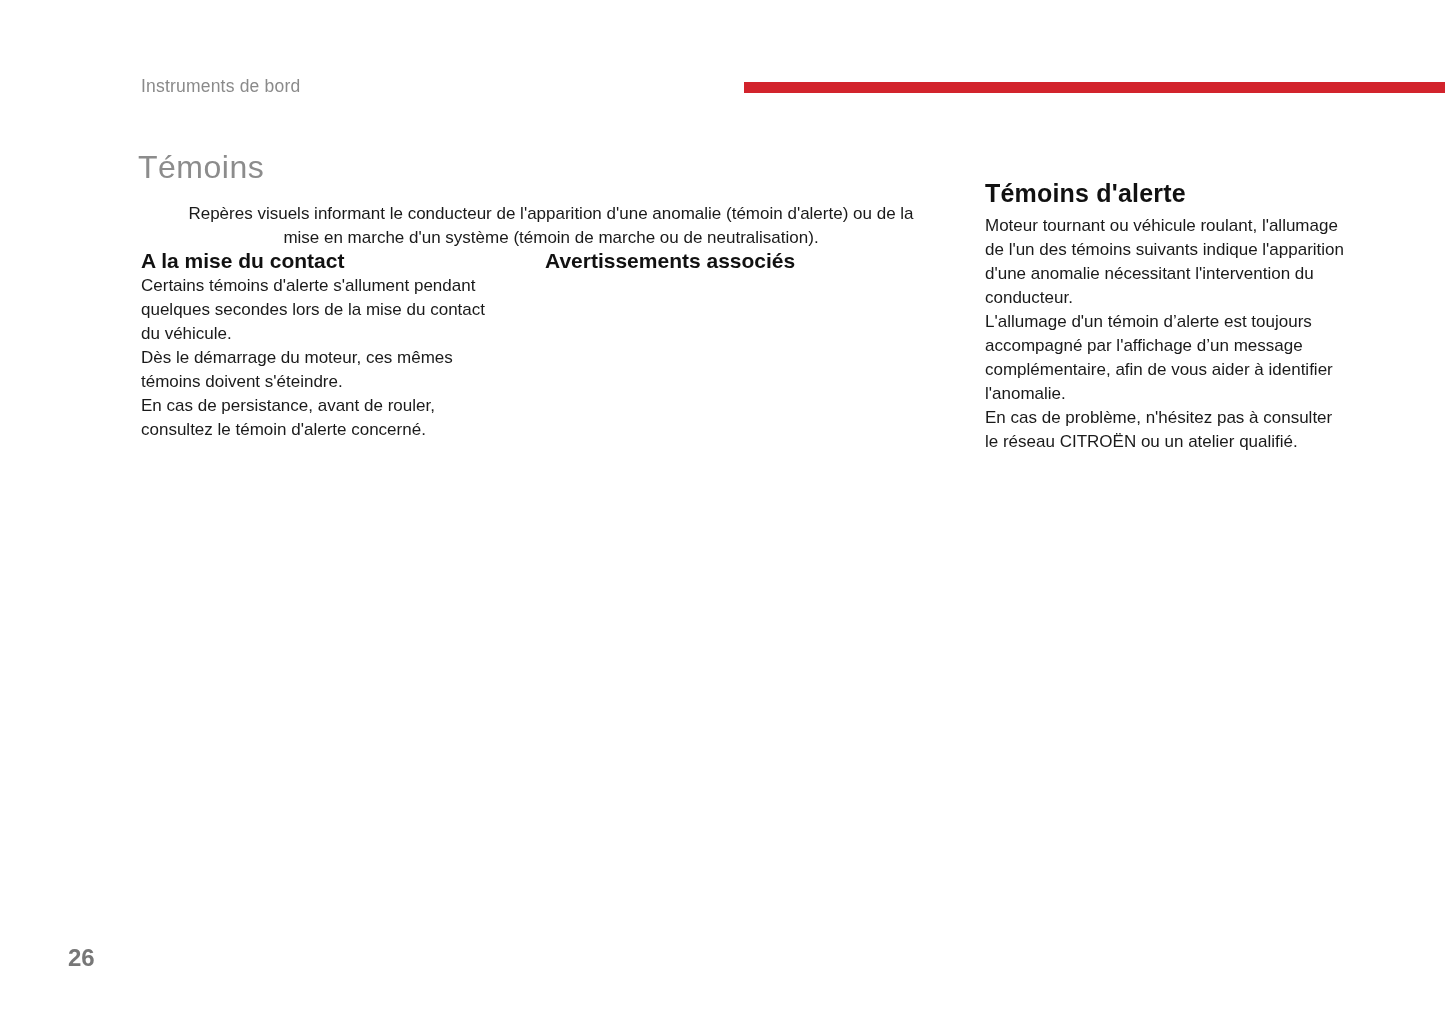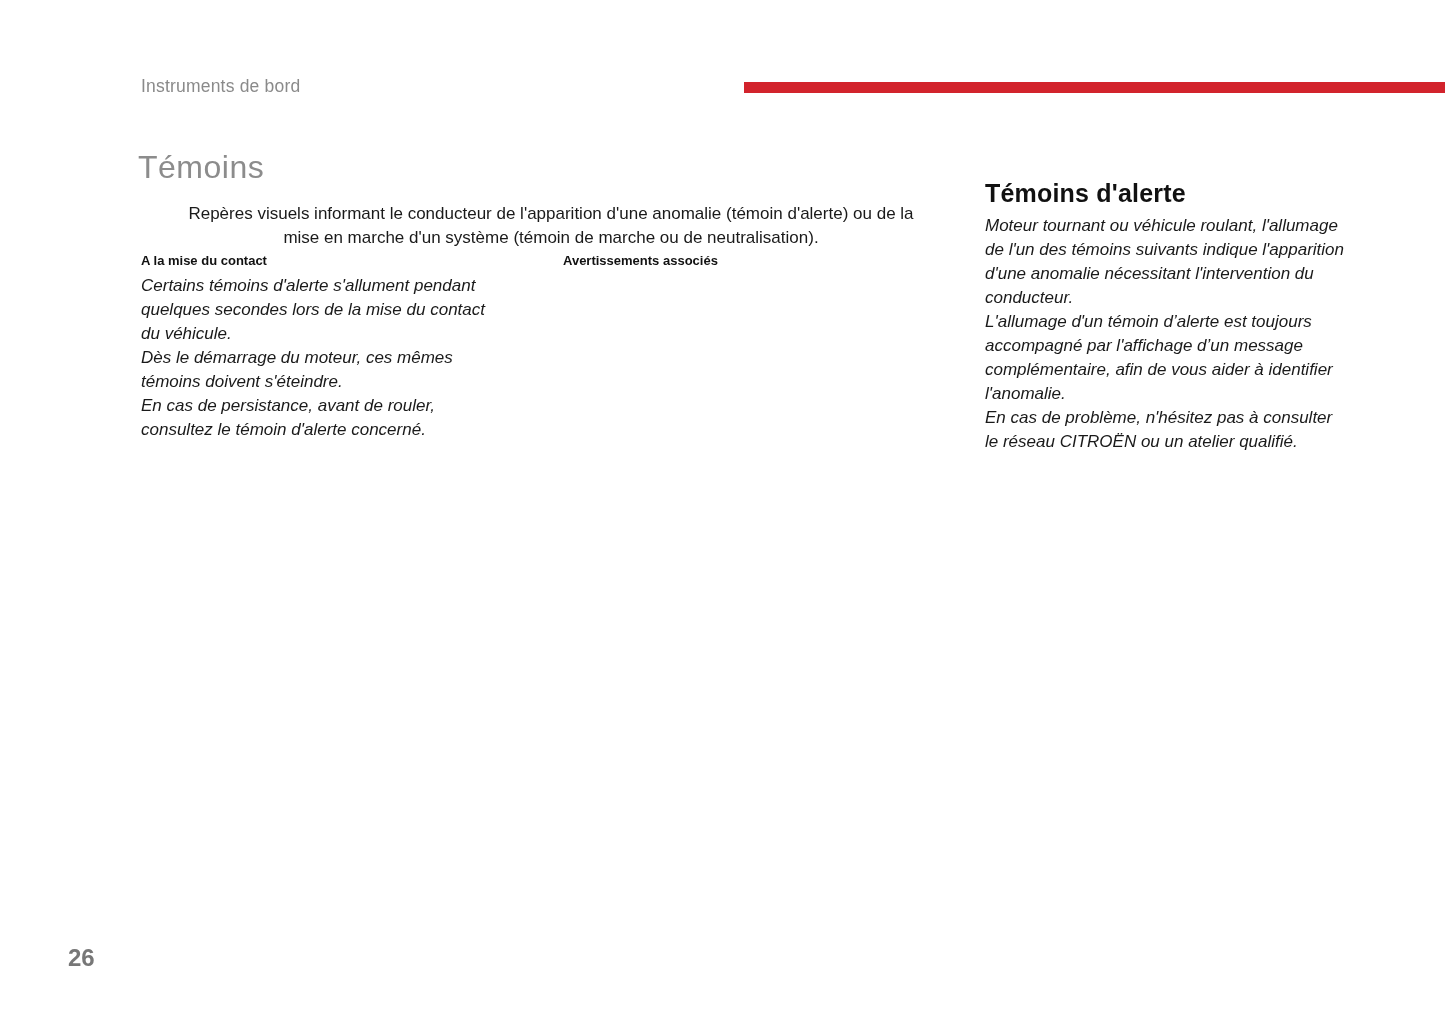--- a/index.html
+++ b/index.html
@@ -53,36 +53,35 @@
     text-align: center;
   }
   .col {
     position: absolute;
     width: 400px;
     font-size: 17px;
     line-height: 24px;
     color: #1a1a1a;
   }
   .col-contact  { left: 127px; top: 249px; }
-  .col-warnings { left: 549px; top: 249px; }
+  .col-warnings { left: 531px; top: 249px; }
   .col-alert    { left: 971px; top: 181px; width: 396px; }
   .col-heading {
     font-weight: 700;
     color: #111111;
     margin: 0 0 1px 0;
-    font-size: 13px;
+    font-size: 21px;
   }
   .col-alert .col-heading {
     font-size: 25px;
     margin: 0 0 9px 0;
     letter-spacing: 0.2px;
   }
   .col-body {
     white-space: pre-line;
-    font-style: italic;
   }
   .page-number {
     position: absolute;
     left: 54px;
     top: 944px;
     font-size: 24px;
     font-weight: 700;
     color: #777777;
   }
 </style>

